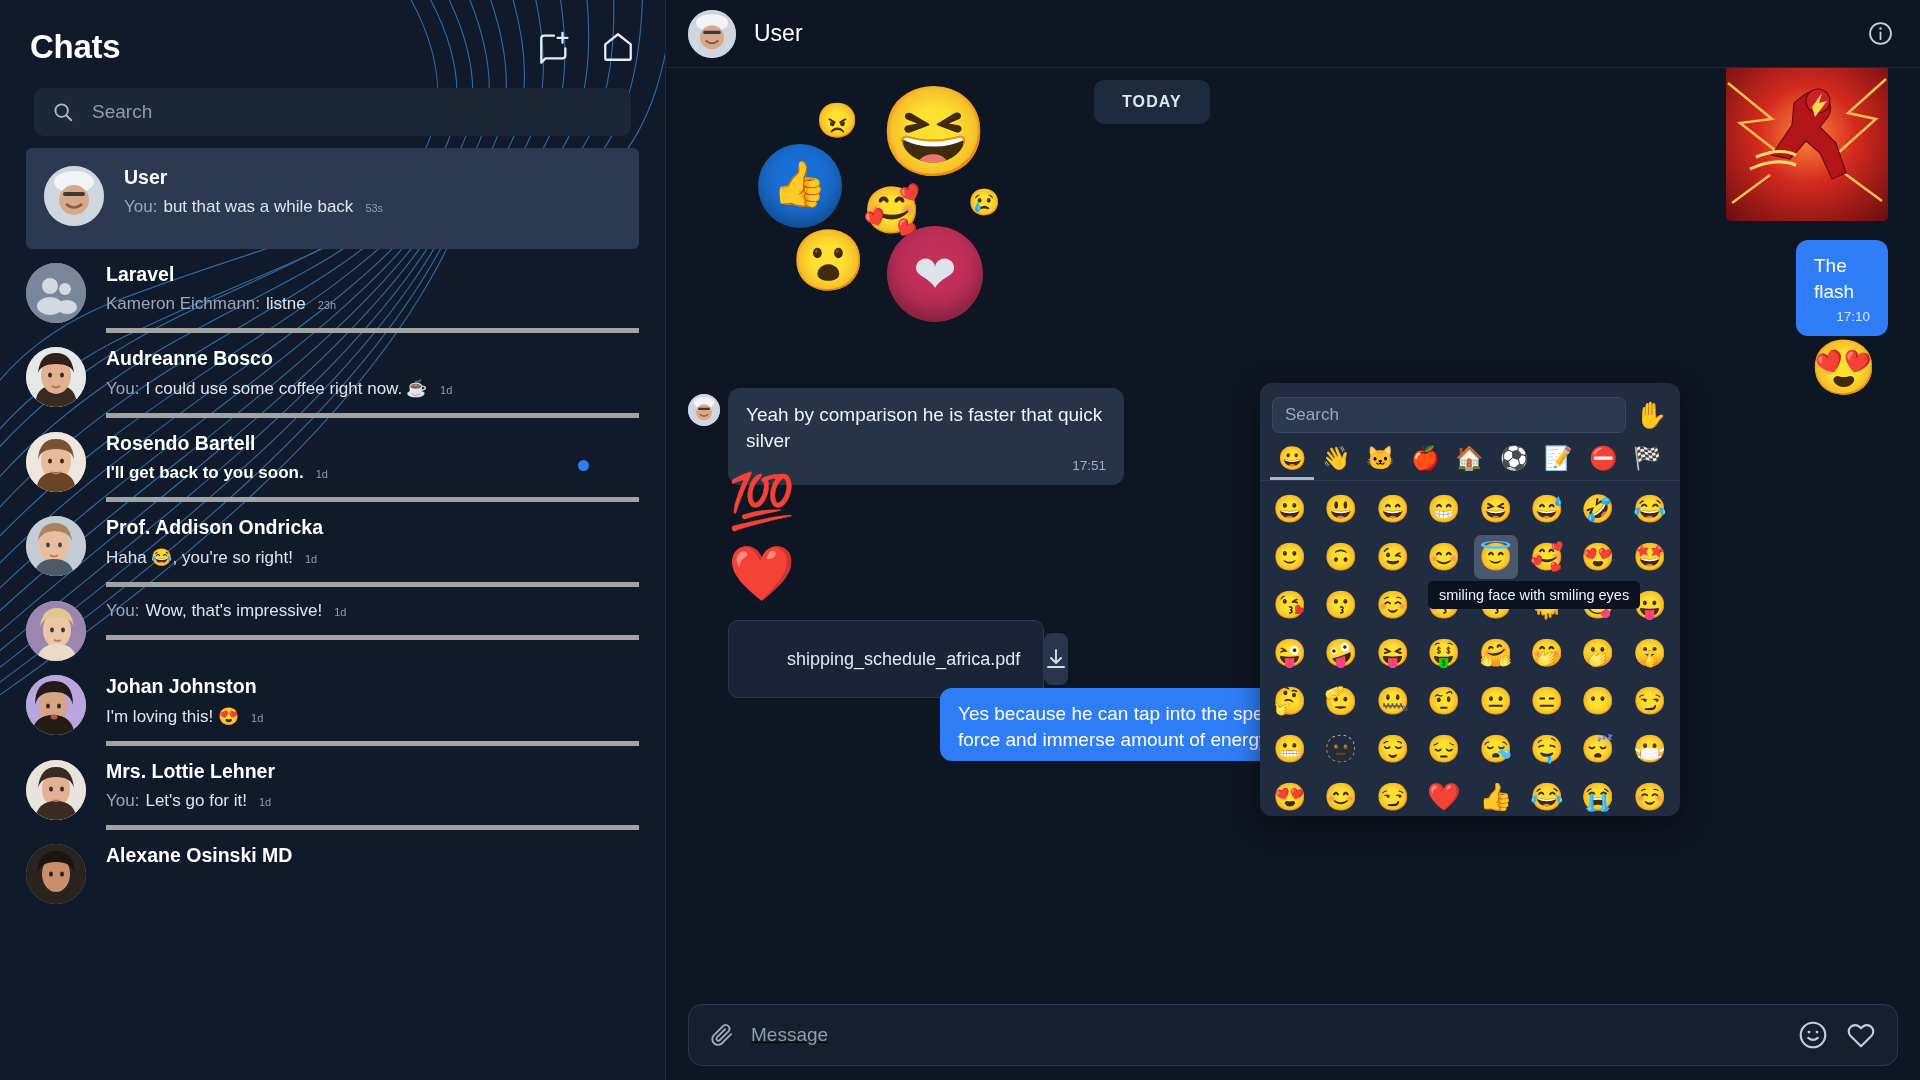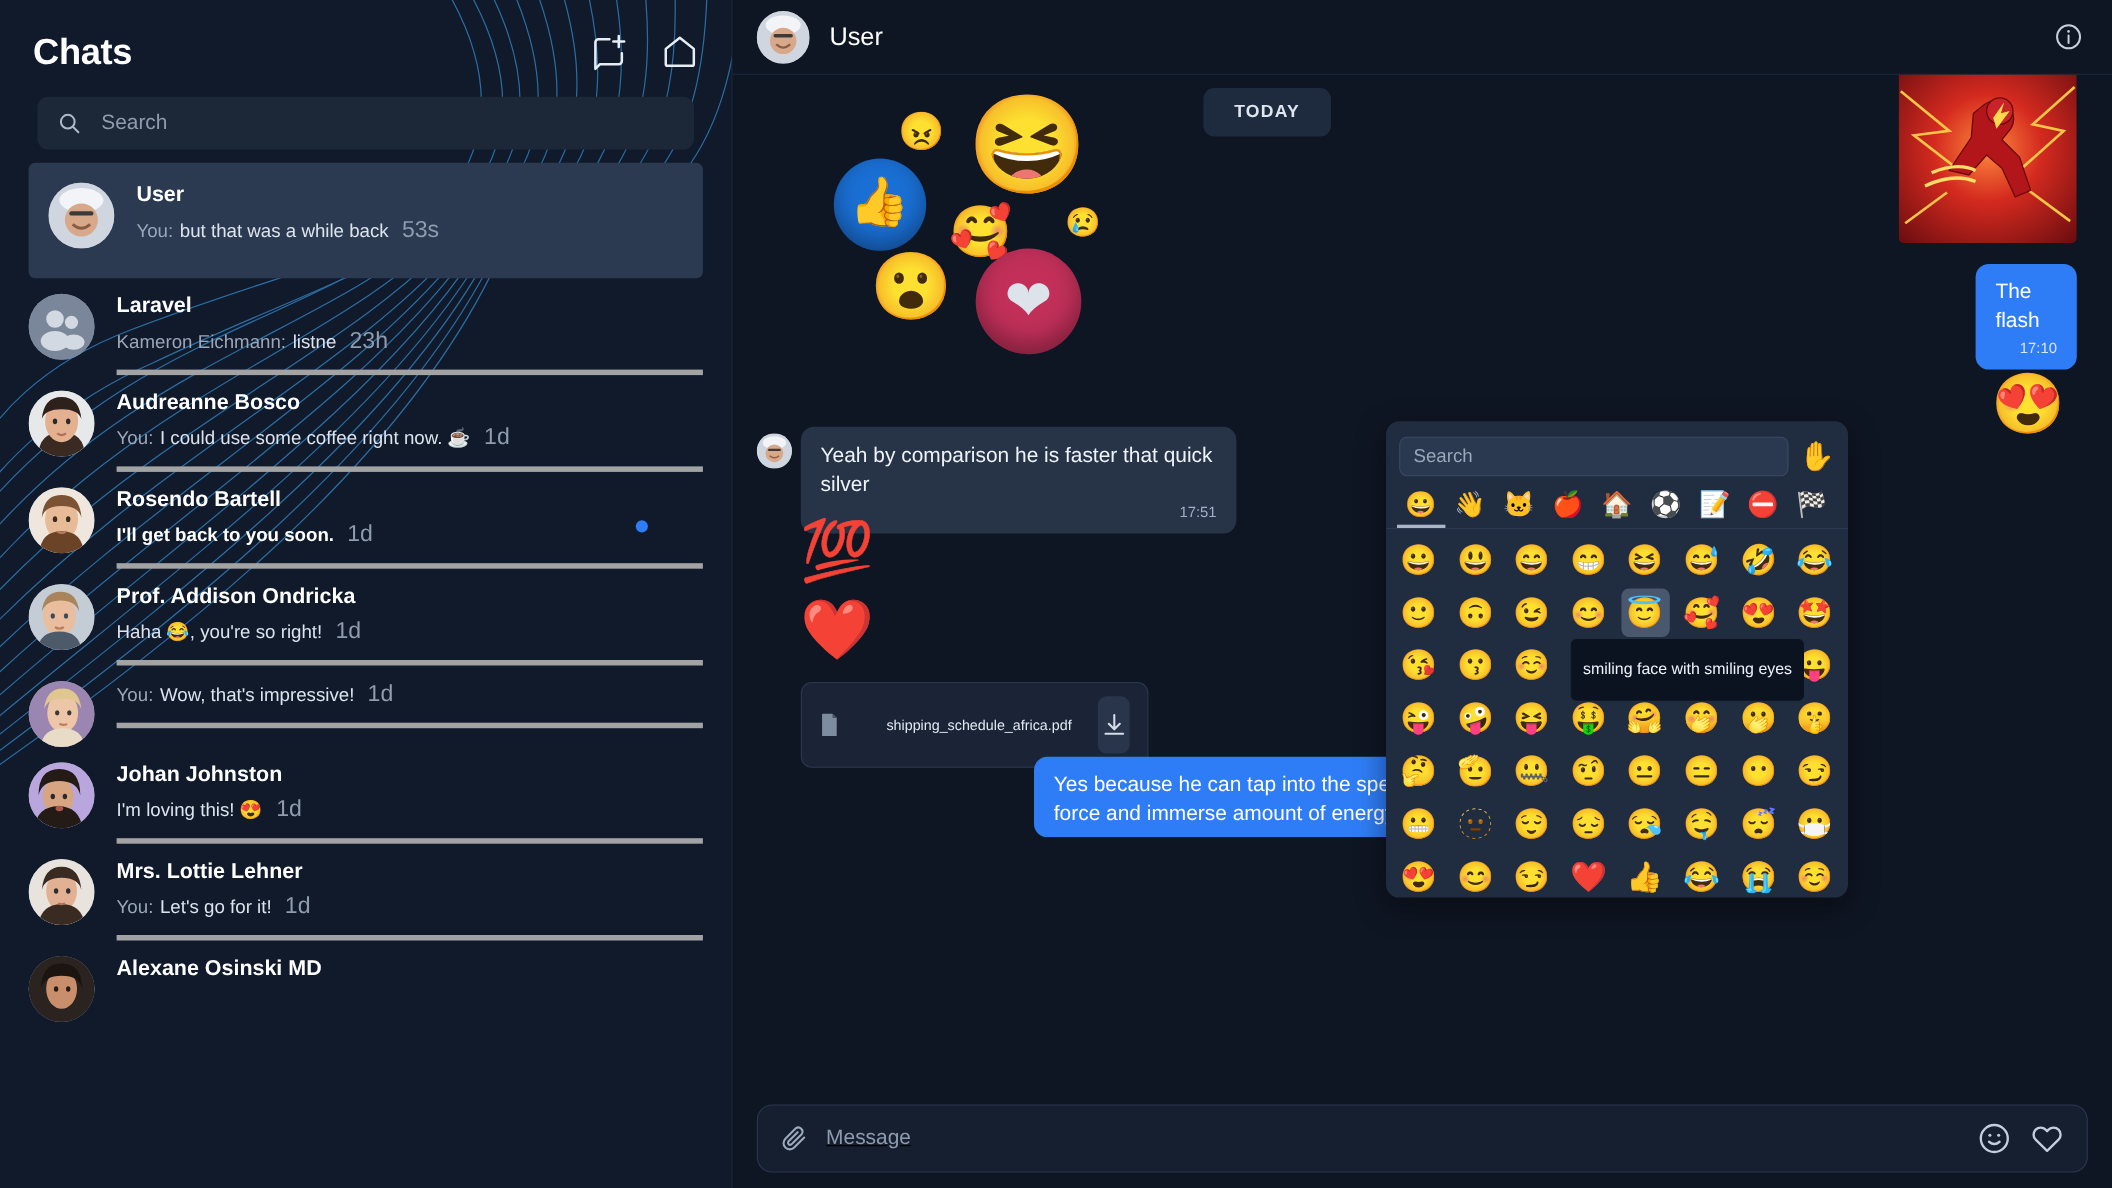--- a/index.html
+++ b/index.html
@@ -60,21 +60,21 @@
   }
   .avatar svg { width: 100%; height: 100%; display: block; }
   .chat-body { flex: 1; min-width: 0; padding-bottom: 14px; }
   .chat-body.bordered { border-bottom: 5px solid #a3a3a3; }
   .chat-name { font-size: 19.5px; font-weight: 700; color: #fff; margin-bottom: 8px; white-space: nowrap; }
   .chat-snip { font-size: 17px; color: #cdd6e2; white-space: nowrap; overflow: hidden; }
   .chat-snip .you { color: #9aa7b8; margin-right: 6px; }
   .chat-snip .sender { color: #9aa7b8; margin-right: 6px; }
   .chat-snip .msg { color: #dde4ee; }
   .chat-snip.unread .msg { font-weight: 700; color: #ffffff; }
-  .chat-snip .time { color: #8e9cae; margin-left: 12px; font-size: 21px; }
+  .chat-snip .time { color: #8e9cae; margin-left: 12px; font-size: 11px; }
   .unread-dot {
     position: absolute; right: 76px; top: 50%;
     width: 11px; height: 11px; border-radius: 50%; background: #2f7df6;
   }
 
   
   .main { position: relative; flex: 1; height: 1080px; background: #0f1623; display: flex; flex-direction: column; overflow: hidden; }
   .main-header {
     display: flex; align-items: center; justify-content: space-between;
     height: 68px; padding: 0 26px 0 22px;
@@ -124,21 +124,21 @@
   .sticker { position: absolute; font-size: 54px; line-height: 1; }
 
   .file-card {
     position: absolute; display: flex; align-items: center; gap: 18px;
     background: #1a2troid; background: #1a2436; border: 1px solid #2b3singular;
     border: 1px solid #2b3850; border-radius: 10px;
     padding: 12px 16px;
   }
   .file-icon { width: 34px; height: 40px; color: #7e8ca0; }
   .file-icon svg { width: 100%; height: 100%; display: block; }
-  .file-name { font-size: 13px; color: #e3e9f2; margin-left: 24px; }
+  .file-name { font-size: 18px; color: #e3e9f2; margin-left: 24px; }
   .dl-btn {
     width: 52px; height: 52px; border-radius: 8px; background: #29354a;
     display: flex; align-items: center; justify-content: center; cursor: pointer;
     margin-left: 6px;
   }
   .dl-btn svg { width: 24px; height: 24px; color: #d5dde8; display: block; }
 
   
   .composer {
     position: absolute; left: 22px; right: 22px; bottom: 14px; height: 62px;
@@ -195,21 +195,21 @@
   .ep-cell {
     width: 44px; height: 44px; border-radius: 7px;
     display: flex; align-items: center; justify-content: center;
     font-size: 27px; line-height: 1; cursor: pointer;
   }
   .ep-cell.hovered { background: #485costs; background: #4a586e; }
 
   .ep-tooltip {
     position: absolute; left: 168px; top: 198px;
     background: #0c1320; color: #eef3fa; font-size: 14.5px;
-    padding: 20px 11px; border-radius: 5px; white-space: nowrap; z-index: 60;
+    padding: 6px 11px; border-radius: 5px; white-space: nowrap; z-index: 60;
   }
 </style>
 </head>
 <body>
 
 <div class="app">
 
   <aside class="sidebar">
 
     <svg class="sidebar-deco" viewBox="0 0 666 1080" preserveAspectRatio="none">

